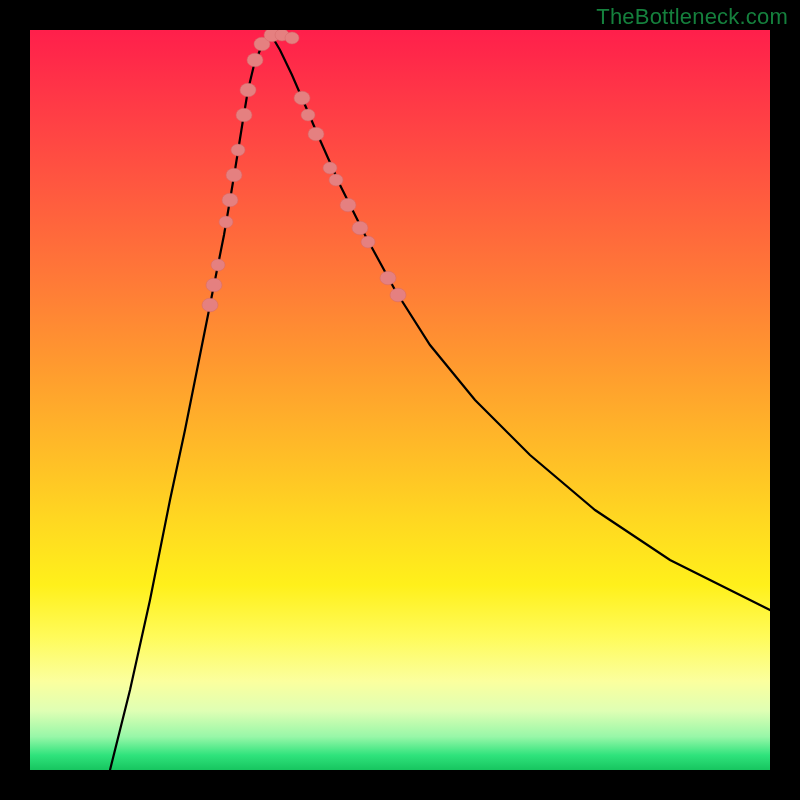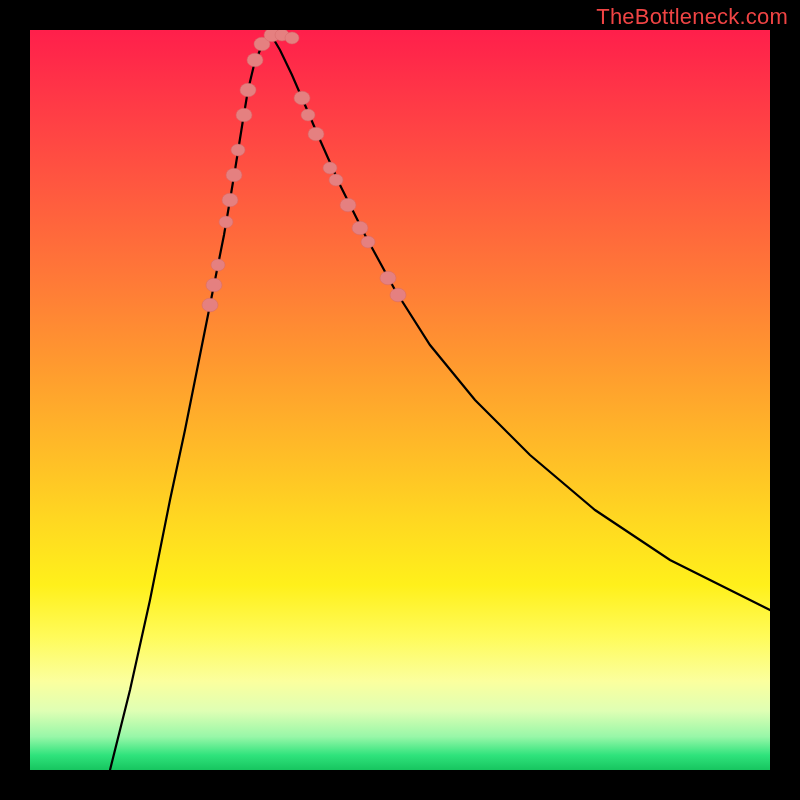--- a/index.html
+++ b/index.html
@@ -42,21 +42,21 @@
       #dfffb4 92%,
       #98f7a8 95.5%,
       #2fe37c 98%,
       #17c55f 100%
     );
   }
   .watermark {
     position: absolute;
     top: 4px;
     right: 12px;
-    color: #ef4444;
+    color: #15803d;
     font-size: 22px;
     font-weight: 500;
     letter-spacing: 0.2px;
     user-select: none;
   }
   svg.curves {
     position: absolute;
     inset: 0;
   }
   .curve {

